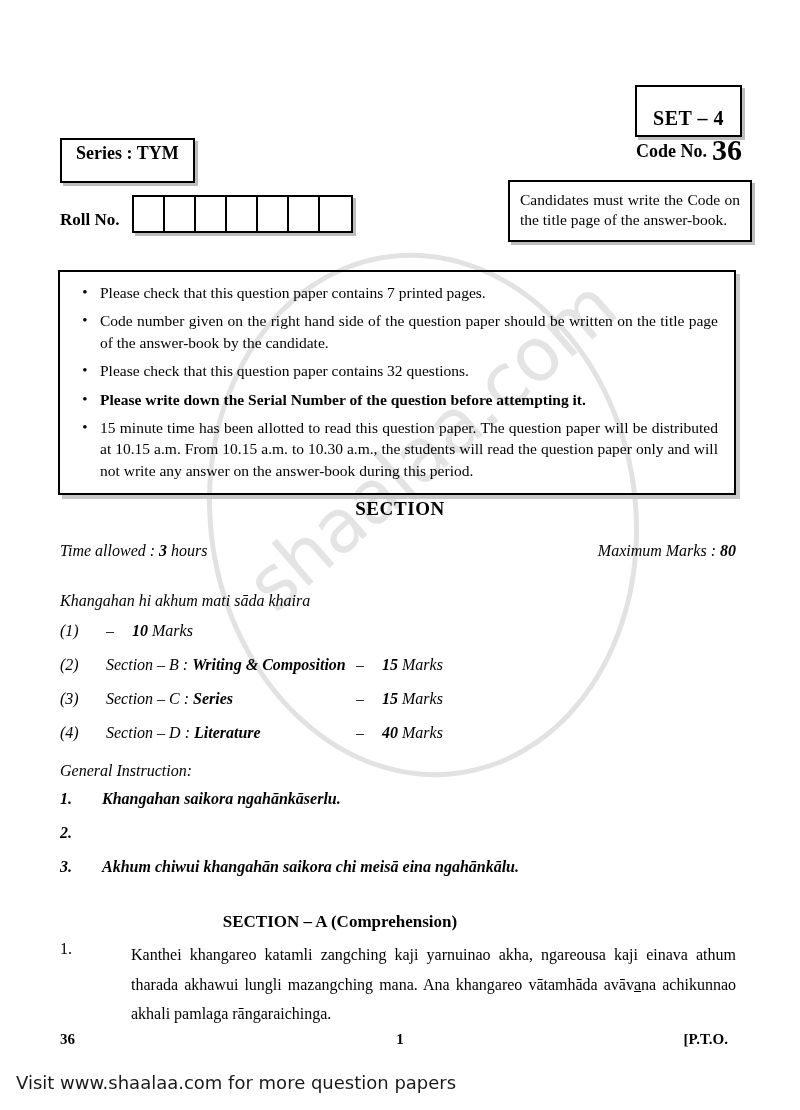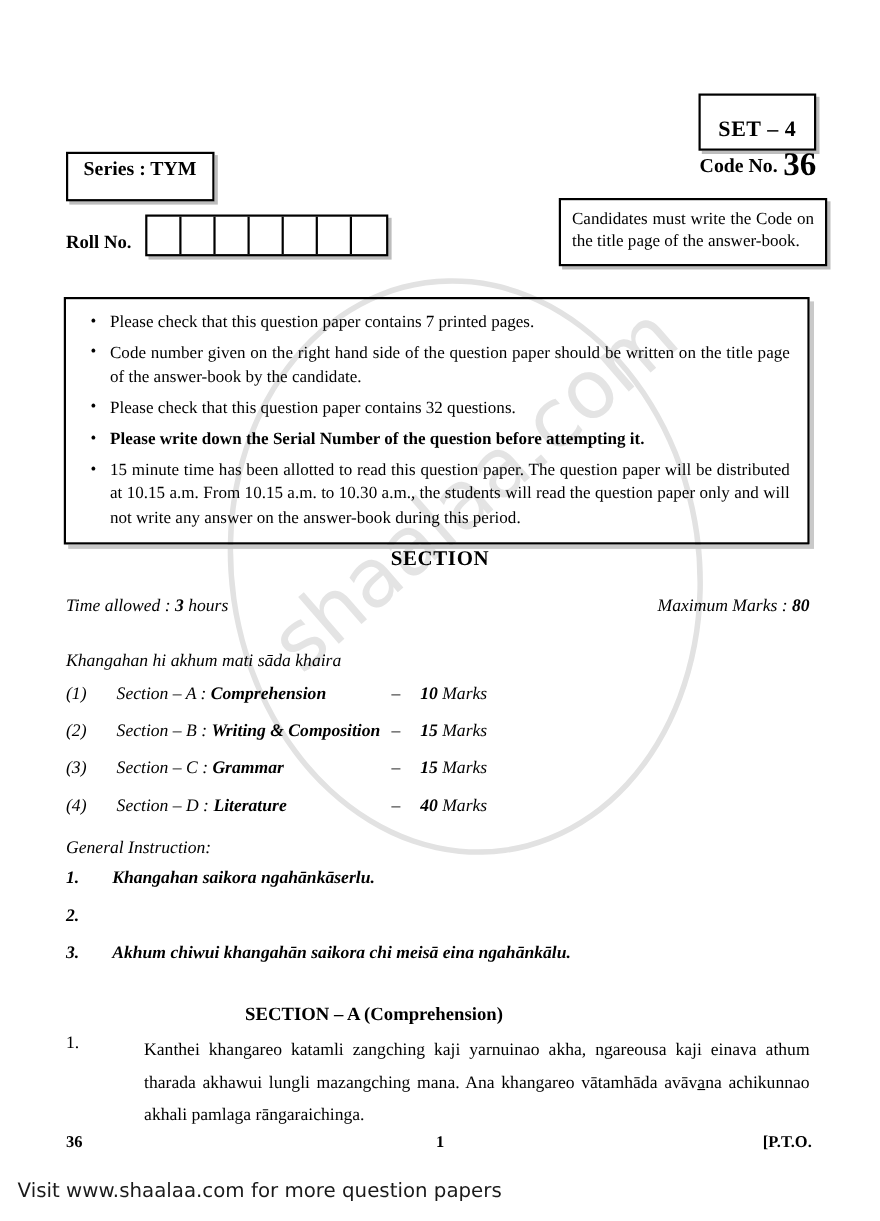--- a/index.html
+++ b/index.html
@@ -287,21 +287,21 @@
   .foot-center {
     position: absolute;
     left: 0; top: 1031px;
     width: 800px;
     text-align: center;
     font-size: 15px;
     font-weight: bold;
   }
   .foot-right {
     position: absolute;
-    right: 62px; top: 1031px;
+    right: 72px; top: 1031px;
     font-size: 15px;
     font-weight: bold;
   }
   .site-banner {
     position: absolute;
     left: 16px; top: 1072px;
     font-family: "DejaVu Sans", sans-serif;
     font-size: 18px;
     color: #1a1a1a;
   }
@@ -376,33 +376,32 @@
     <div class="max-marks">
       <span>Maximum Marks :</span>
       <span class="bi">80</span>
     </div>
 
     <div class="section-intro">Khangahan hi akhum mati sāda khaira</div>
 
     <div class="section-list">
       <div class="section-row">
         <span class="sec-num">(1)</span>
-        <span class="sec-name"><span>Section – A : </span><span class="bi">Comprehension</span></span>
         <span class="sec-dash">–</span>
         <span class="sec-marks"><span class="bi">10</span> <span>Marks</span></span>
       </div>
       <div class="section-row">
         <span class="sec-num">(2)</span>
         <span class="sec-name"><span>Section – B : </span><span class="bi">Writing &amp; Composition</span></span>
         <span class="sec-dash">–</span>
         <span class="sec-marks"><span class="bi">15</span> <span>Marks</span></span>
       </div>
       <div class="section-row">
         <span class="sec-num">(3)</span>
-        <span class="sec-name"><span>Section – C : </span><span class="bi">Grammar</span></span>
+        <span class="sec-name"><span>Section – C : </span><span class="bi">Series</span></span>
         <span class="sec-dash">–</span>
         <span class="sec-marks"><span class="bi">15</span> <span>Marks</span></span>
       </div>
       <div class="section-row">
         <span class="sec-num">(4)</span>
         <span class="sec-name"><span>Section – D : </span><span class="bi">Literature</span></span>
         <span class="sec-dash">–</span>
         <span class="sec-marks"><span class="bi">40</span> <span>Marks</span></span>
       </div>
     </div>

